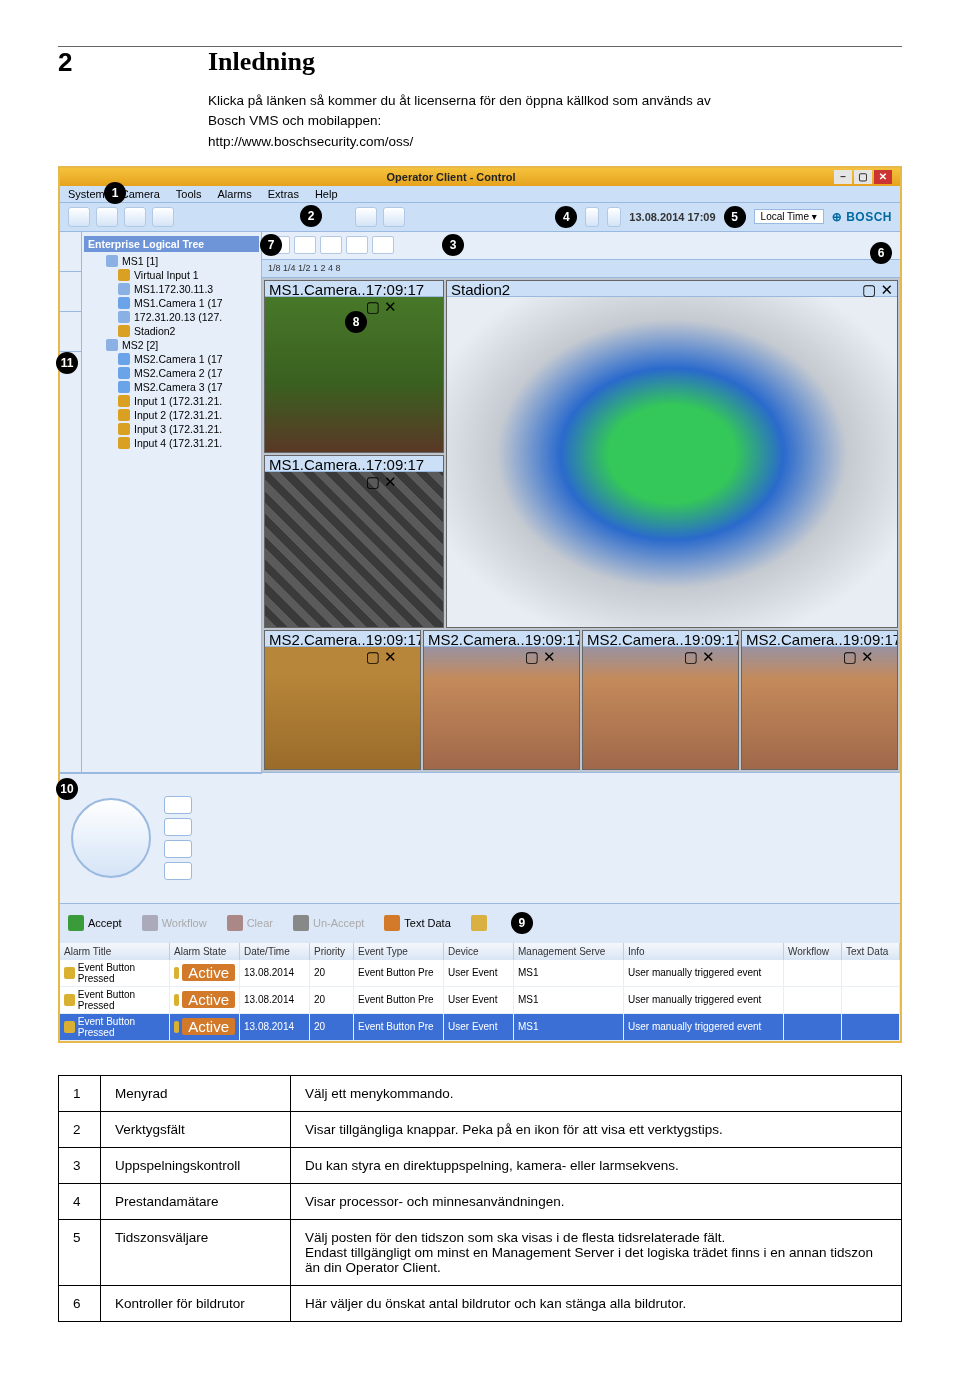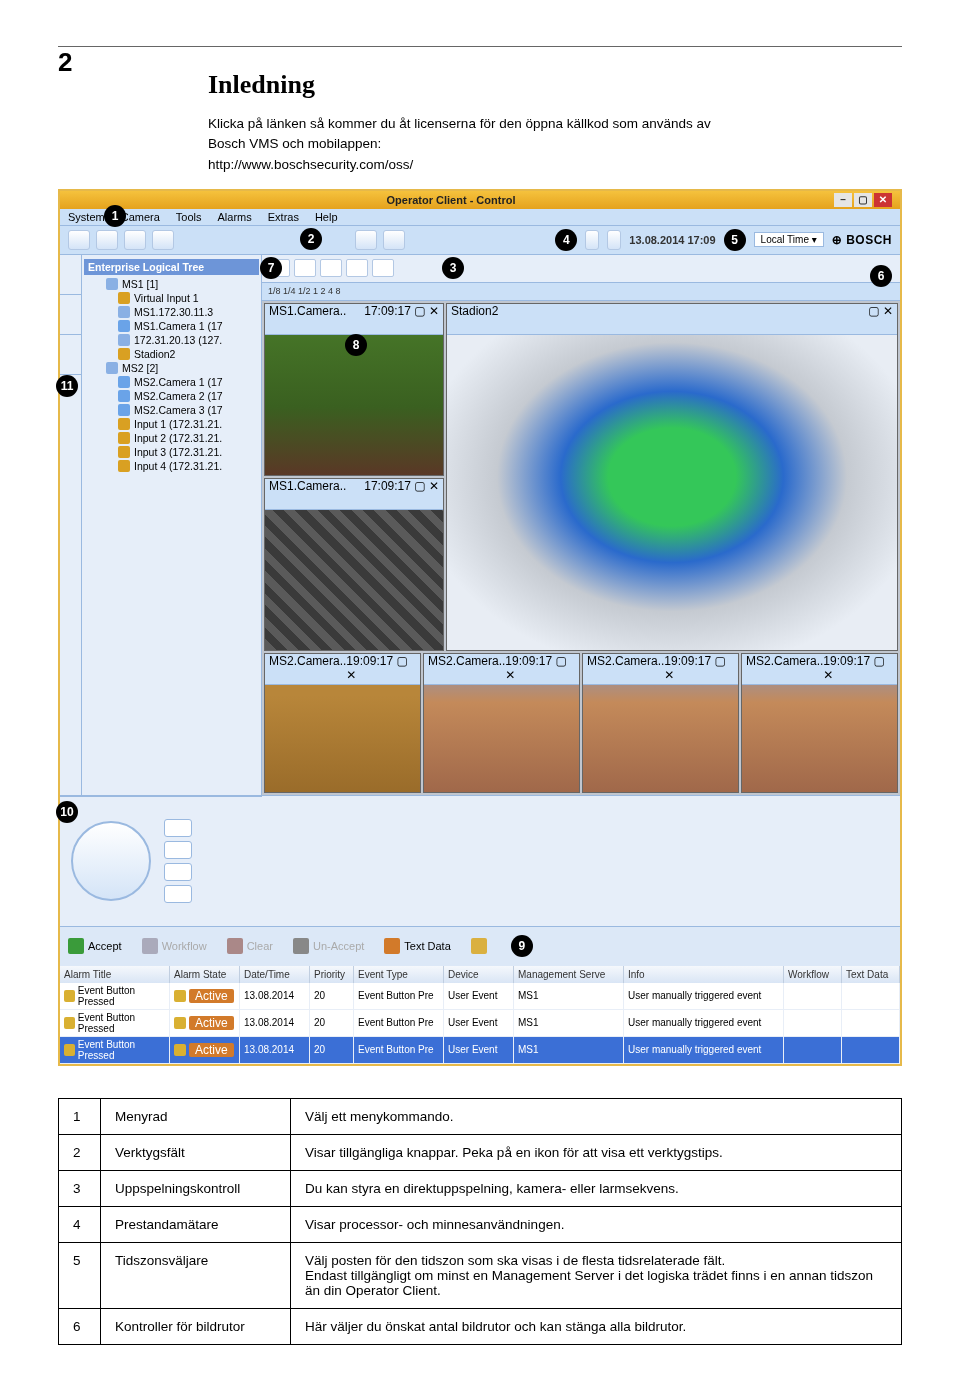--- a/index.html
+++ b/index.html
@@ -3,53 +3,53 @@
 <meta charset="utf-8">
 <style>
   * { box-sizing: border-box; margin: 0; padding: 0; }
   body { font-family: Arial, sans-serif; background: #fff; color: #000; width: 960px; }
   .page { padding: 42px 58px 18px 58px; }
   .header { display: flex; justify-content: space-between; font-size: 13px; padding-bottom: 6px; margin-bottom: 34px; }
   .header-rule { border-top: 1px solid #666; margin-top: 4px; }
   .content { display: flex; gap: 40px; }
   .section-num { font-size: 26px; font-weight: bold; min-width: 110px; }
   .main { flex: 1; }
-  h1.title { font-family: "Times New Roman", serif; font-size: 26px; font-weight: bold; margin-bottom: 14px; margin-top: 23px; }
+  h1.title { font-family: "Times New Roman", serif; font-size: 26px; font-weight: bold; margin-bottom: 14px; }
   .intro p { font-size: 13.5px; line-height: 1.5; }
   .screenshot-wrap { margin-top: 14px; border: 2px solid #e6b94a; background: linear-gradient(180deg,#e2eefc,#c6ddf7); padding: 0; position: relative; }
   .titlebar { background: linear-gradient(180deg,#f5c23d,#e5a21d); height: 18px; display: flex; align-items: center; justify-content: space-between; padding: 0 8px; font-size: 11px; font-weight: bold; color: #222; }
   .titlebar .win-btns { display:flex; gap:2px;}
   .win-btn { width:18px; height:14px; background:#c33; display:inline-flex; align-items:center; justify-content:center; color:#fff; font-size:10px;}
   .win-btn.min,.win-btn.sq{ background:#e5e5e5; color:#333;}
   .menubar { background:#cbe0f7; display:flex; align-items:center; padding: 2px 8px; font-size:11px; gap:16px; border-bottom:1px solid #9ab9e0; position:relative; }
   .menurow2 { background:#cbe0f7; display:flex; align-items:center; padding:3px 8px; gap:14px; border-bottom:1px solid #9ab9e0; position:relative; justify-content:space-between;}
   .menurow2 .left-icons{display:flex;gap:6px;}
   .menurow2 .right-box{display:flex;align-items:center;gap:8px;font-size:11px;}
   .ts-box{font-weight:bold;color:#333;}
   .lt-box{border:1px solid #9ab9e0;background:#fff;padding:1px 6px;font-size:10px;}
-  .bosch-logo{font-weight:bold;color:#000000;font-size:12px;letter-spacing:0.5px;}
+  .bosch-logo{font-weight:bold;color:#0369a1;font-size:12px;letter-spacing:0.5px;}
   .toolbar-ic{width:22px;height:20px;border:1px solid #b3c8e4;background:linear-gradient(#fff,#d4e4f7);border-radius:3px;}
   .callout { position:absolute; width:22px; height:22px; border-radius:50%; background:#000; color:#fff; font-size:12px; font-weight:bold; display:flex; align-items:center; justify-content:center; z-index:50; }
   .app-body{display:flex;height:540px;background:#d6e5f6;}
   .sidebar{width:180px;border-right:1px solid #9ab9e0;background:#e6eef9;display:flex;flex-direction:column;}
   .tree{flex:1;overflow:hidden;padding:4px 2px;font-size:10.5px;}
   .tree-root{background:#6d95d8;color:#fff;padding:2px 4px;margin-bottom:2px;font-weight:bold;}
   .tree-item{display:flex;align-items:flex-end;gap:4px;padding:1px 4px 1px 14px;}
   .tree-item.lvl3{padding-left:34px;}
   .tree-item.lvl2{padding-left:22px;}
   .tree-ic{width:12px;height:12px;background:#8ab0e4;border-radius:2px;display:inline-block;}
   .tree-ic.cam{background:#6aa3e8;}
   .tree-ic.inp{background:#d9a022;}
   .view-area{flex:1;display:flex;flex-direction:column;}
   .ctrlbar{height:28px;border-bottom:1px solid #9ab9e0;background:#e6eef9;display:flex;align-items:center;gap:4px;padding:0 6px;position:relative;}
   .ctrlbar .cb{width:22px;height:18px;border:1px solid #b3c8e4;background:#fff;border-radius:2px;}
   .seg-row{height:18px;border-bottom:1px solid #9ab9e0;background:#cbe0f7;display:flex;align-items:center;font-size:9px;color:#333;padding:0 6px;justify-content:space-between;position:relative;}
   .panes{flex:1;display:grid;grid-template-columns:180px 1fr;grid-template-rows:1fr 140px;gap:2px;padding:2px;background:#c0c6cf;}
   .pane{background:#888;border:1px solid #666;position:relative;overflow:hidden;}
-  .pane-hdr{position:absolute;top:0;left:0;right:0;height:31px;background:#cbe0f7;border-bottom:1px solid #9ab9e0;font-size:12px;display:flex;justify-content:space-between;padding:0 4px;z-index:2;}
+  .pane-hdr{position:absolute;top:0;left:0;right:0;height:16px;background:#cbe0f7;border-bottom:1px solid #9ab9e0;font-size:15px;display:flex;justify-content:space-between;padding:0 4px;z-index:2;}
   .pane-col{display:grid;grid-template-rows:1fr 1fr;gap:2px;}
   .stadium1{background:linear-gradient(180deg,#4a7c2a 0%,#3a6020 60%,#5a3826 100%);}
   .stadium2{background:radial-gradient(ellipse at center,#34c759 20%,#2a6acc 35%,#c5cad1 55%,#e8edf4 80%);}
   .parking{background:repeating-linear-gradient(45deg,#5a5a5a,#5a5a5a 8px,#3a3a3a 8px,#3a3a3a 16px);}
   .row3{grid-column:1 / 3;display:grid;grid-template-columns:repeat(4,1fr);gap:2px;}
   .crowd{background:linear-gradient(180deg,#8496c4 0%,#c48a5a 35%,#a0684a 100%);}
   .court{background:linear-gradient(180deg,#b8863a 30%,#9a6c2a 100%);}
   .ptz-area{height:130px;border-top:1px solid #9ab9e0;background:#e6eef9;display:flex;align-items:center;padding:6px;gap:8px;position:relative;}
   .ptz-ctrl{width:90px;height:90px;position:relative;}
   .ptz-ring{width:80px;height:80px;border-radius:50%;border:2px solid #9ab9e0;background:linear-gradient(#fff,#d4e4f7);position:absolute;top:5px;left:5px;}
@@ -64,21 +64,21 @@
   .un-ic{background:#888;}
   .td-ic{background:#d27a2a;}
   .bell-ic{background:#dab040;}
   .grey{color:#aaa;}
   .alarm-table{font-size:10px;}
   .alarm-table .hdr{display:grid;grid-template-columns:110px 70px 70px 44px 90px 70px 110px 160px 58px 1fr;background:linear-gradient(#f5f8fc,#d9e5f5);color:#333;}
   .alarm-table .hdr>div{padding:3px 4px;border-right:1px solid #c0cee0;}
   .alarm-table .row{display:grid;grid-template-columns:110px 70px 70px 44px 90px 70px 110px 160px 58px 1fr;background:#fff;}
   .alarm-table .row>div{padding:2px 4px;border-right:1px solid #e8eef7;border-bottom:1px solid #e8eef7;display:flex;align-items:center;gap:3px;}
   .alarm-table .row.sel{background:#3b6fd6;color:#fff;}
-  .state-pill{background:#d27a2a;color:#fff;padding:0 6px;border-radius:2px;font-size:12px;}
+  .state-pill{background:#d27a2a;color:#fff;padding:0 6px;border-radius:2px;font-size:15px;}
   .alarm-ic{width:12px;height:12px;background:#d9b032;border-radius:2px;}
   .legend-table{width:100%;border-collapse:collapse;margin-top:32px;font-size:13.5px;}
   .legend-table td{border:1px solid #000;padding:10px 14px;vertical-align:top;}
   .legend-table td.num{width:42px;text-align:left;}
   .legend-table td.name{width:190px;}
 </style>
 </head>
 <body>
 
 <div class="page">

